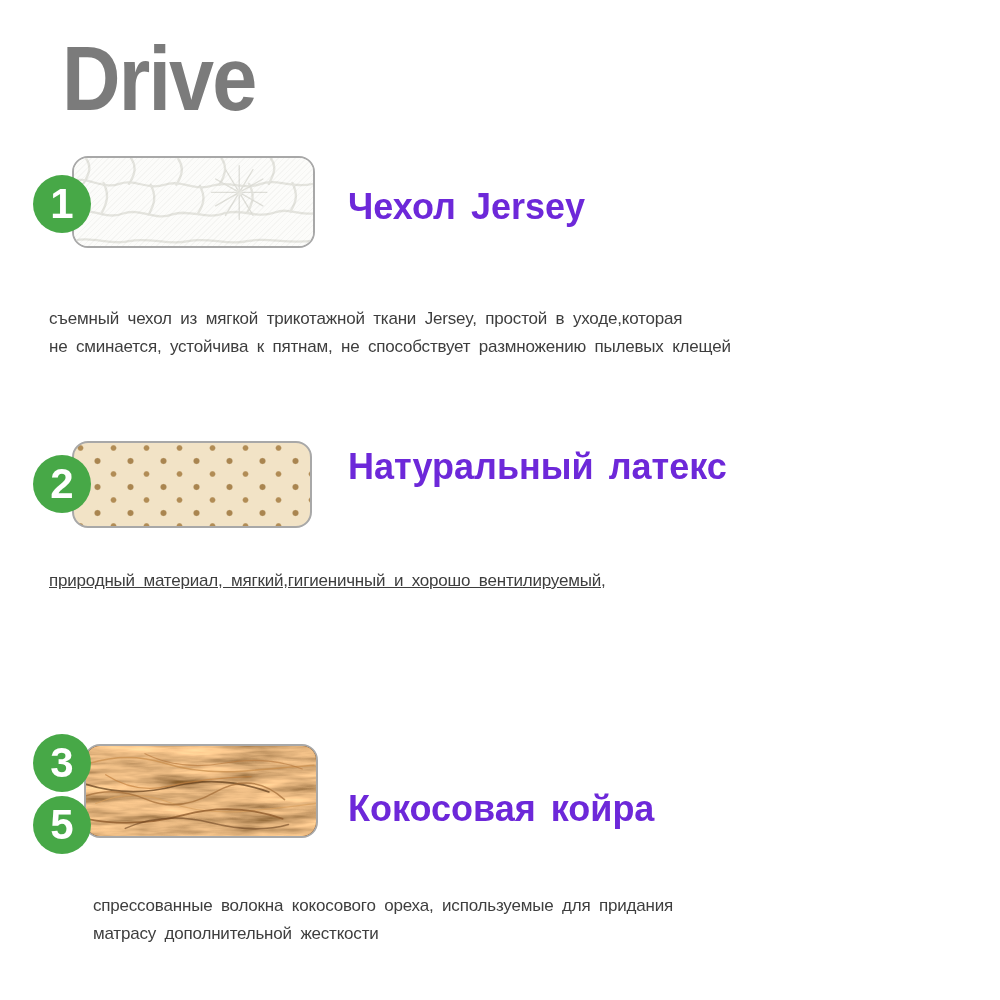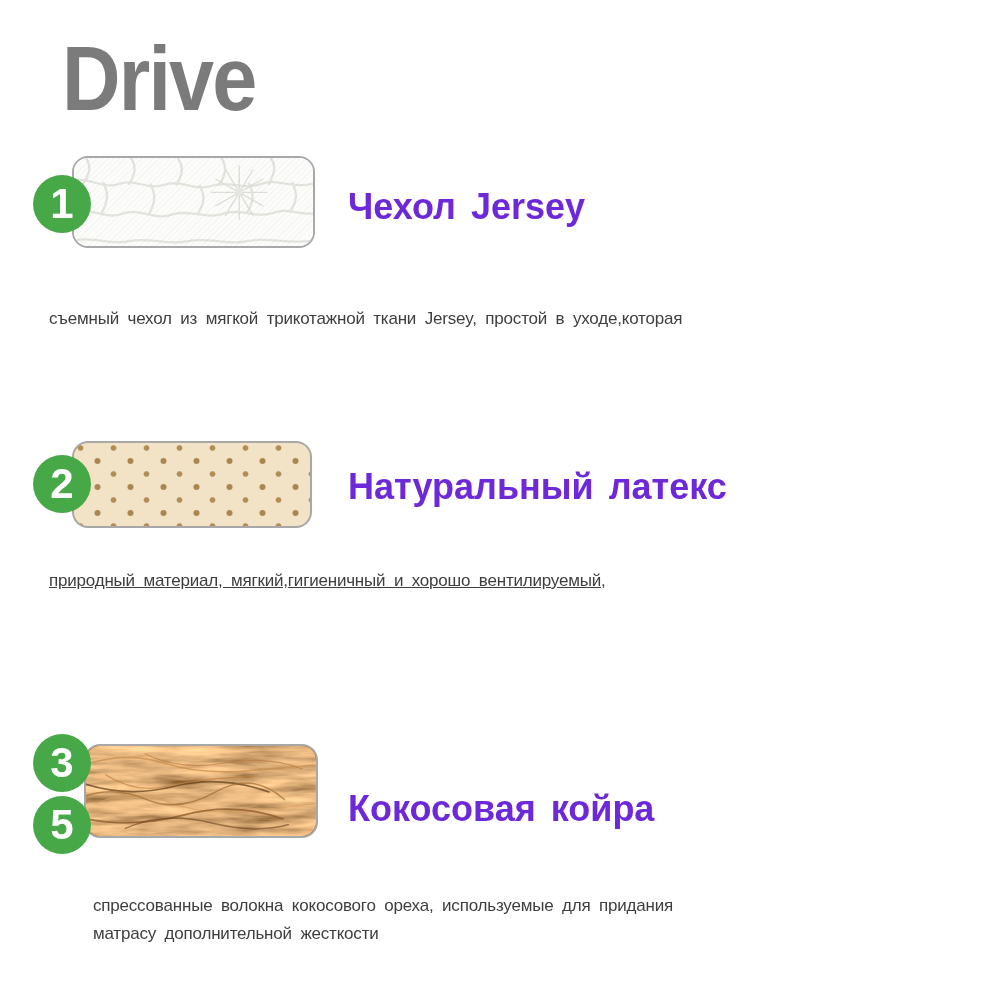--- a/index.html
+++ b/index.html
@@ -49,21 +49,21 @@
   .badge-3{left:33px;top:734px;}
   .badge-5{left:33px;top:796px;}
 
   
   .heading{
     position:absolute;left:348px;margin:0;
     font-size:36px;font-weight:bold;color:#6d28d9;line-height:1.15;
     word-spacing:5px;white-space:nowrap;
   }
   .heading-1{top:186px;}
-  .heading-2{top:466px;}
+  .heading-2{top:446px;}
   .heading-3{top:788px;}
 
   
   .desc{
     position:absolute;left:49px;margin:0;width:920px;
     font-size:17px;color:#3e3e3e;line-height:28px;word-spacing:4px;
     letter-spacing:-0.2px;
   }
   .desc-1{top:305px;}
   .desc-2{top:567px;text-decoration:underline;}
@@ -107,21 +107,21 @@
           <line x1="168" y1="36" x2="154" y2="12"></line>
           <line x1="168" y1="36" x2="168" y2="8"></line>
           <line x1="168" y1="36" x2="182" y2="12"></line>
           <line x1="168" y1="36" x2="192" y2="22"></line>
         </g>
         <circle cx="168" cy="36" r="3" fill="#e8e8e2"></circle>
       </svg>
     </div>
     <div class="badge badge-1">1</div>
     <h2 class="heading heading-1">Чехол Jersey</h2>
-    <p class="desc desc-1"><span>съемный чехол из мягкой трикотажной ткани Jersey, простой в уходе,которая</span><br></p>
+    <p class="desc desc-1"><span>съемный чехол из мягкой трикотажной ткани Jersey, простой в уходе,которая</span><br><span>не сминается, устойчива к пятнам, не способствует размножению пылевых клещей</span></p>
   </section>
 
   <section>
     <div class="layer-img img-latex"></div>
     <div class="badge badge-2">2</div>
     <h2 class="heading heading-2">Натуральный латекс</h2>
     <p class="desc desc-2"><span>природный материал, мягкий,гигиеничный и хорошо вентилируемый,</span><br></p>
   </section>
 
   <section>

